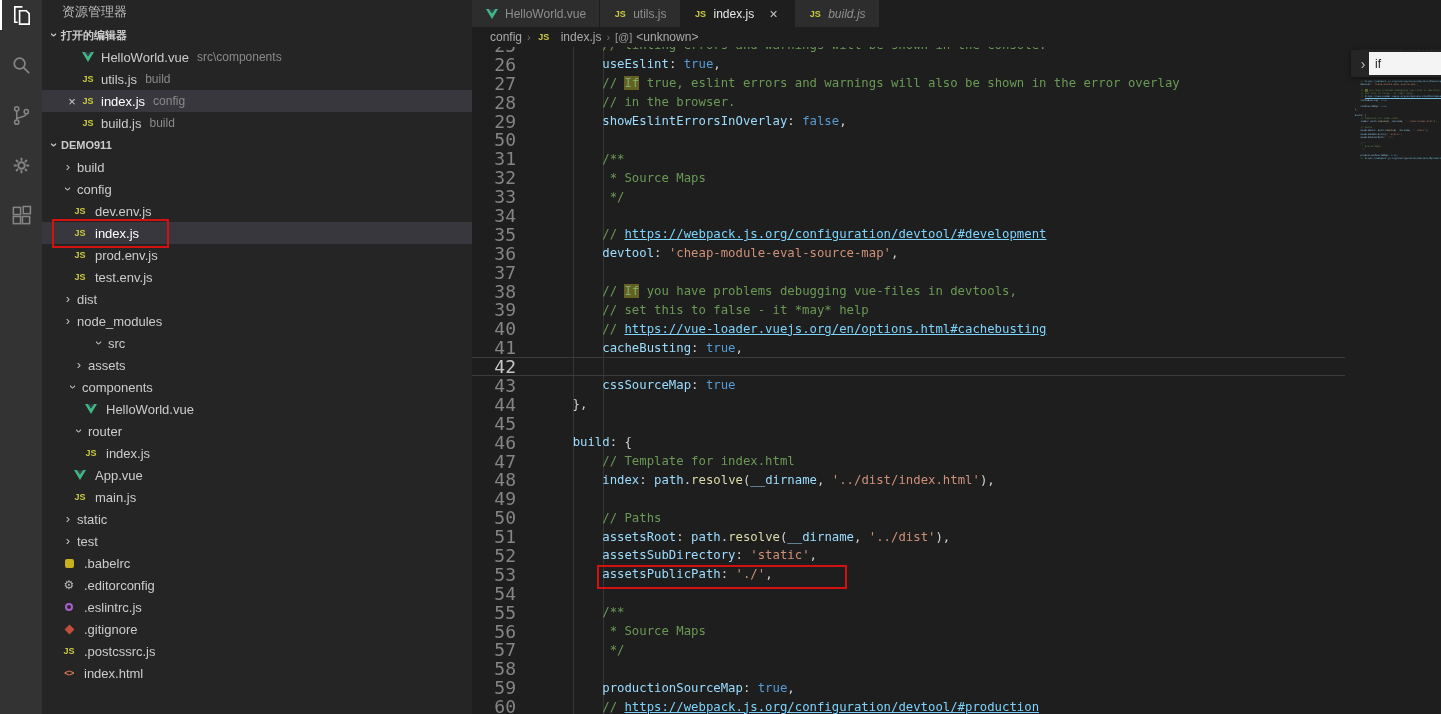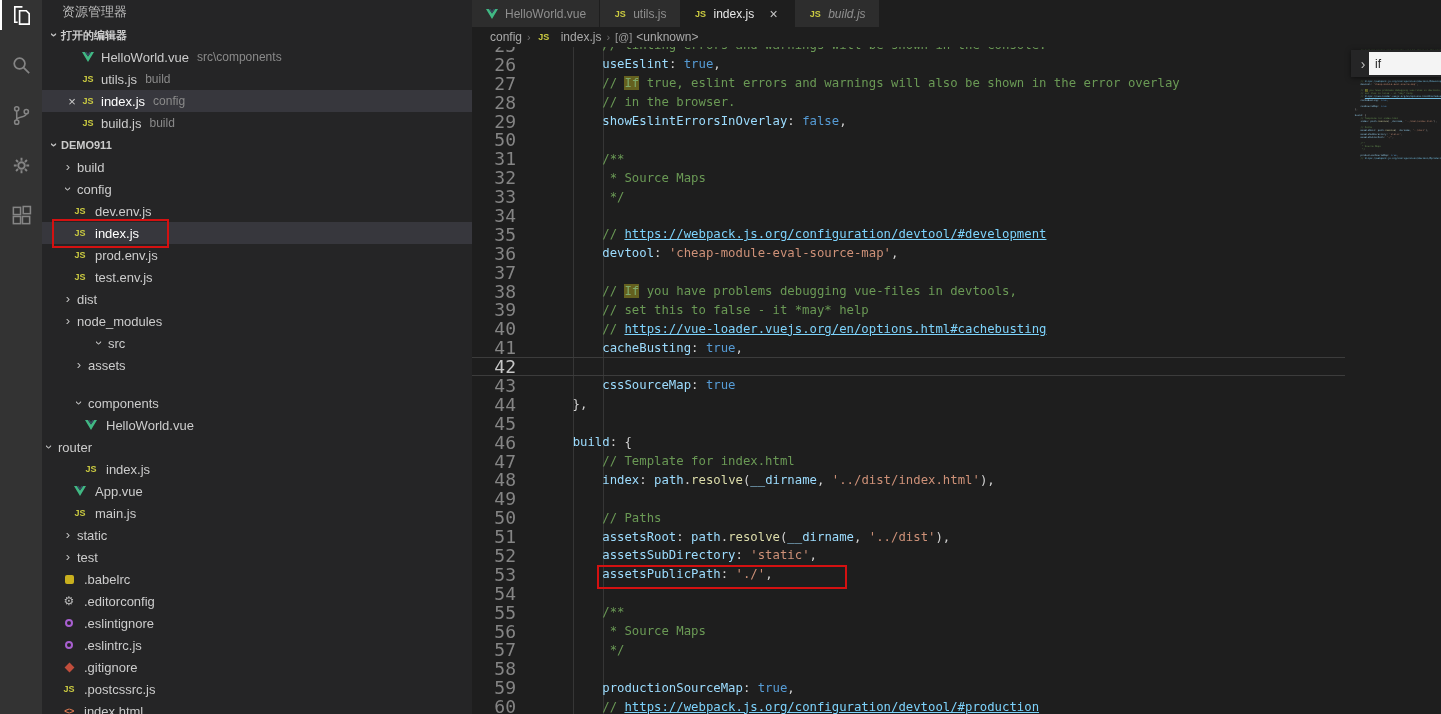--- a/index.html
+++ b/index.html
@@ -197,34 +197,34 @@
           <span class="tree-label">node_modules</span>
         </div>
         <div class="row tree" style="padding-left: 19px; margin-left: 31px;">
           <span class="chev open">›</span>
           <span class="tree-label">src</span>
         </div>
         <div class="row tree" style="padding-left: 30px;">
           <span class="chev">›</span>
           <span class="tree-label">assets</span>
         </div>
-        <div class="row tree" style="padding-left: 30px; margin-top: 16px;">
+        <div class="row tree" style="padding-left: 24px;">
           <span class="chev open">›</span>
           <span class="tree-label">components</span>
         </div>
         <div class="row tree" style="padding-left: 41px;">
           <span class="fi">
             <svg viewBox="0 0 12 10" width="12" height="10">
               <path fill="#41b883" d="M0 0h2.8L6 4.6 9.2 0H12L6 10z"></path>
               <path fill="#35495e" d="M2.8 0h1.9L6 1.9 7.3 0h1.9L6 4.6z"></path>
             </svg>
           </span>
           <span class="tree-label">HelloWorld.vue</span>
         </div>
-        <div class="row tree" style="">
+        <div class="row tree" style="padding-left: 30px;">
           <span class="chev open">›</span>
           <span class="tree-label">router</span>
         </div>
         <div class="row tree" style="padding-left: 41px;">
           <span class="fi fi-js">JS</span>
           <span class="tree-label">index.js</span>
         </div>
         <div class="row tree" style="padding-left: 30px;">
           <span class="fi">
             <svg viewBox="0 0 12 10" width="12" height="10">
@@ -248,26 +248,20 @@
         </div>
         <div class="row tree" style="padding-left: 19px;">
           <span class="fi">
             <span class="sq" style="background:#c9b01e"></span>
           </span>
           <span class="tree-label">.babelrc</span>
         </div>
         <div class="row tree" style="padding-left: 19px;">
           <span class="fi fi-gear">⚙</span>
           <span class="tree-label">.editorconfig</span>
-        </div>
-        <div class="row tree" style="padding-left: 19px;">
-          <span class="fi">
-            <span class="ring"></span>
-          </span>
-          <span class="tree-label">.eslintignore</span>
         </div>
         <div class="row tree" style="padding-left: 19px;">
           <span class="fi">
             <span class="ring"></span>
           </span>
           <span class="tree-label">.eslintrc.js</span>
         </div>
         <div class="row tree" style="padding-left: 19px;">
           <span class="fi">
             <span class="diamond"></span>

